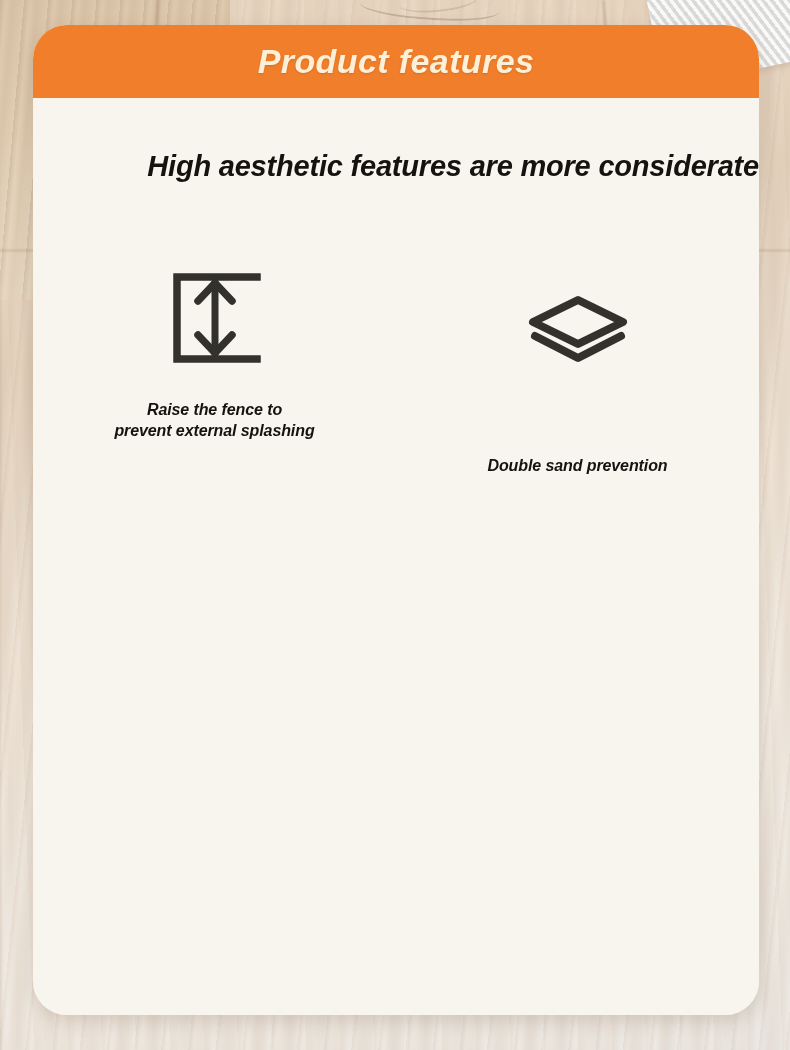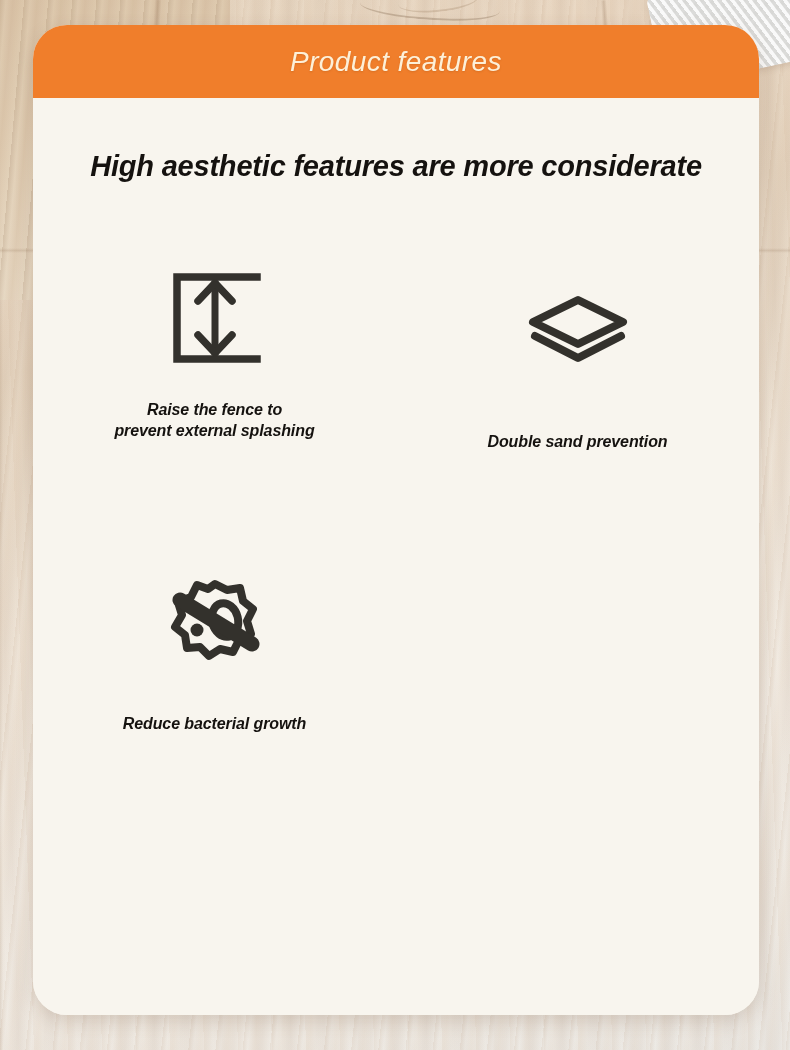--- a/index.html
+++ b/index.html
@@ -128,37 +128,37 @@
 
   #card-header {
     height:73px;
     background:#f07e2b;
     display:flex;
     align-items:center;
     justify-content:center;
   }
 
   #card-header-title {
-    font-size:28px;
+    font-size:34px;
     font-style:italic;
-    font-weight:normal;
+    font-weight:bold;
     color:#fdf0d8;
     letter-spacing:0.4px;
     text-shadow:0 1px 2px rgba(150,70,15,0.25);
   }
 
   #card-body {
     padding:0;
     height:calc(100% - 73px);
     background:#f8f5ee;
     position:relative;
   }
 
   #section-heading {
-    text-align:center;
+    text-align:right;
     font-size:29px;
     font-style:italic;
     font-weight:bold;
     color:#15120f;
     margin-top:52px;
     letter-spacing:-0.2px;
     white-space:nowrap;
   }
 
   
@@ -193,21 +193,21 @@
     font-weight:bold;
     color:#15120f;
     line-height:1.32;
     white-space:pre-line;
     letter-spacing:-0.1px;
   }
 
   
   #feature-cell-1 .feature-caption { margin-top:26px; }
   #feature-cell-2 { padding-top:32px; }
-  #feature-cell-2 .feature-caption { margin-top:44px; }
+  #feature-cell-2 .feature-caption { margin-top:68px; }
   #feature-cell-3 { padding-top:4px; }
   #feature-cell-4 { padding-top:6px; }
   #feature-cell-4 .feature-caption { margin-top:32px; }
 
   svg { display:block; }
 </style>
 </head>
 <body>
 
 <div id="background-scene">
@@ -255,34 +255,16 @@
 
             <path d="M52 7 L97 29 L52 51 L7 29 Z"></path>
 
             <path d="M9 43 L52 65 L95 43"></path>
           </svg>
         </div>
         <div class="feature-caption">Double sand prevention</div>
       </div>
 
 
-      <div class="feature-cell" id="feature-cell-4">
-        <div class="feature-icon">
-          <svg width="108" height="104" viewBox="0 0 108 104" fill="none" stroke="#33312c" stroke-width="8" stroke-linecap="round" stroke-linejoin="round">
-
-            <path d="M54 10
-                     L66 16 L79 14 L82 27 L92 35 L86 47 L90 60 L78 66 L72 78
-                     L59 75 L48 82 L39 73 L26 74 L24 61 L14 53 L21 41 L17 28
-                     L30 23 L36 11 L47 15 Z"></path>
-
-            <ellipse cx="64" cy="46" rx="13" ry="17" transform="rotate(-14 64 46)" stroke-width="8"></ellipse>
-
-            <circle cx="36" cy="56" r="6.5" fill="#33312c" stroke="none"></circle>
-
-            <path d="M19 26 L91 70" stroke-width="15" stroke-linecap="round"></path>
-          </svg>
-        </div>
-        <div class="feature-caption">Reduce bacterial growth</div>
-      </div>
 
     </div>
   </div>
 </div>
 
 </body></html>

